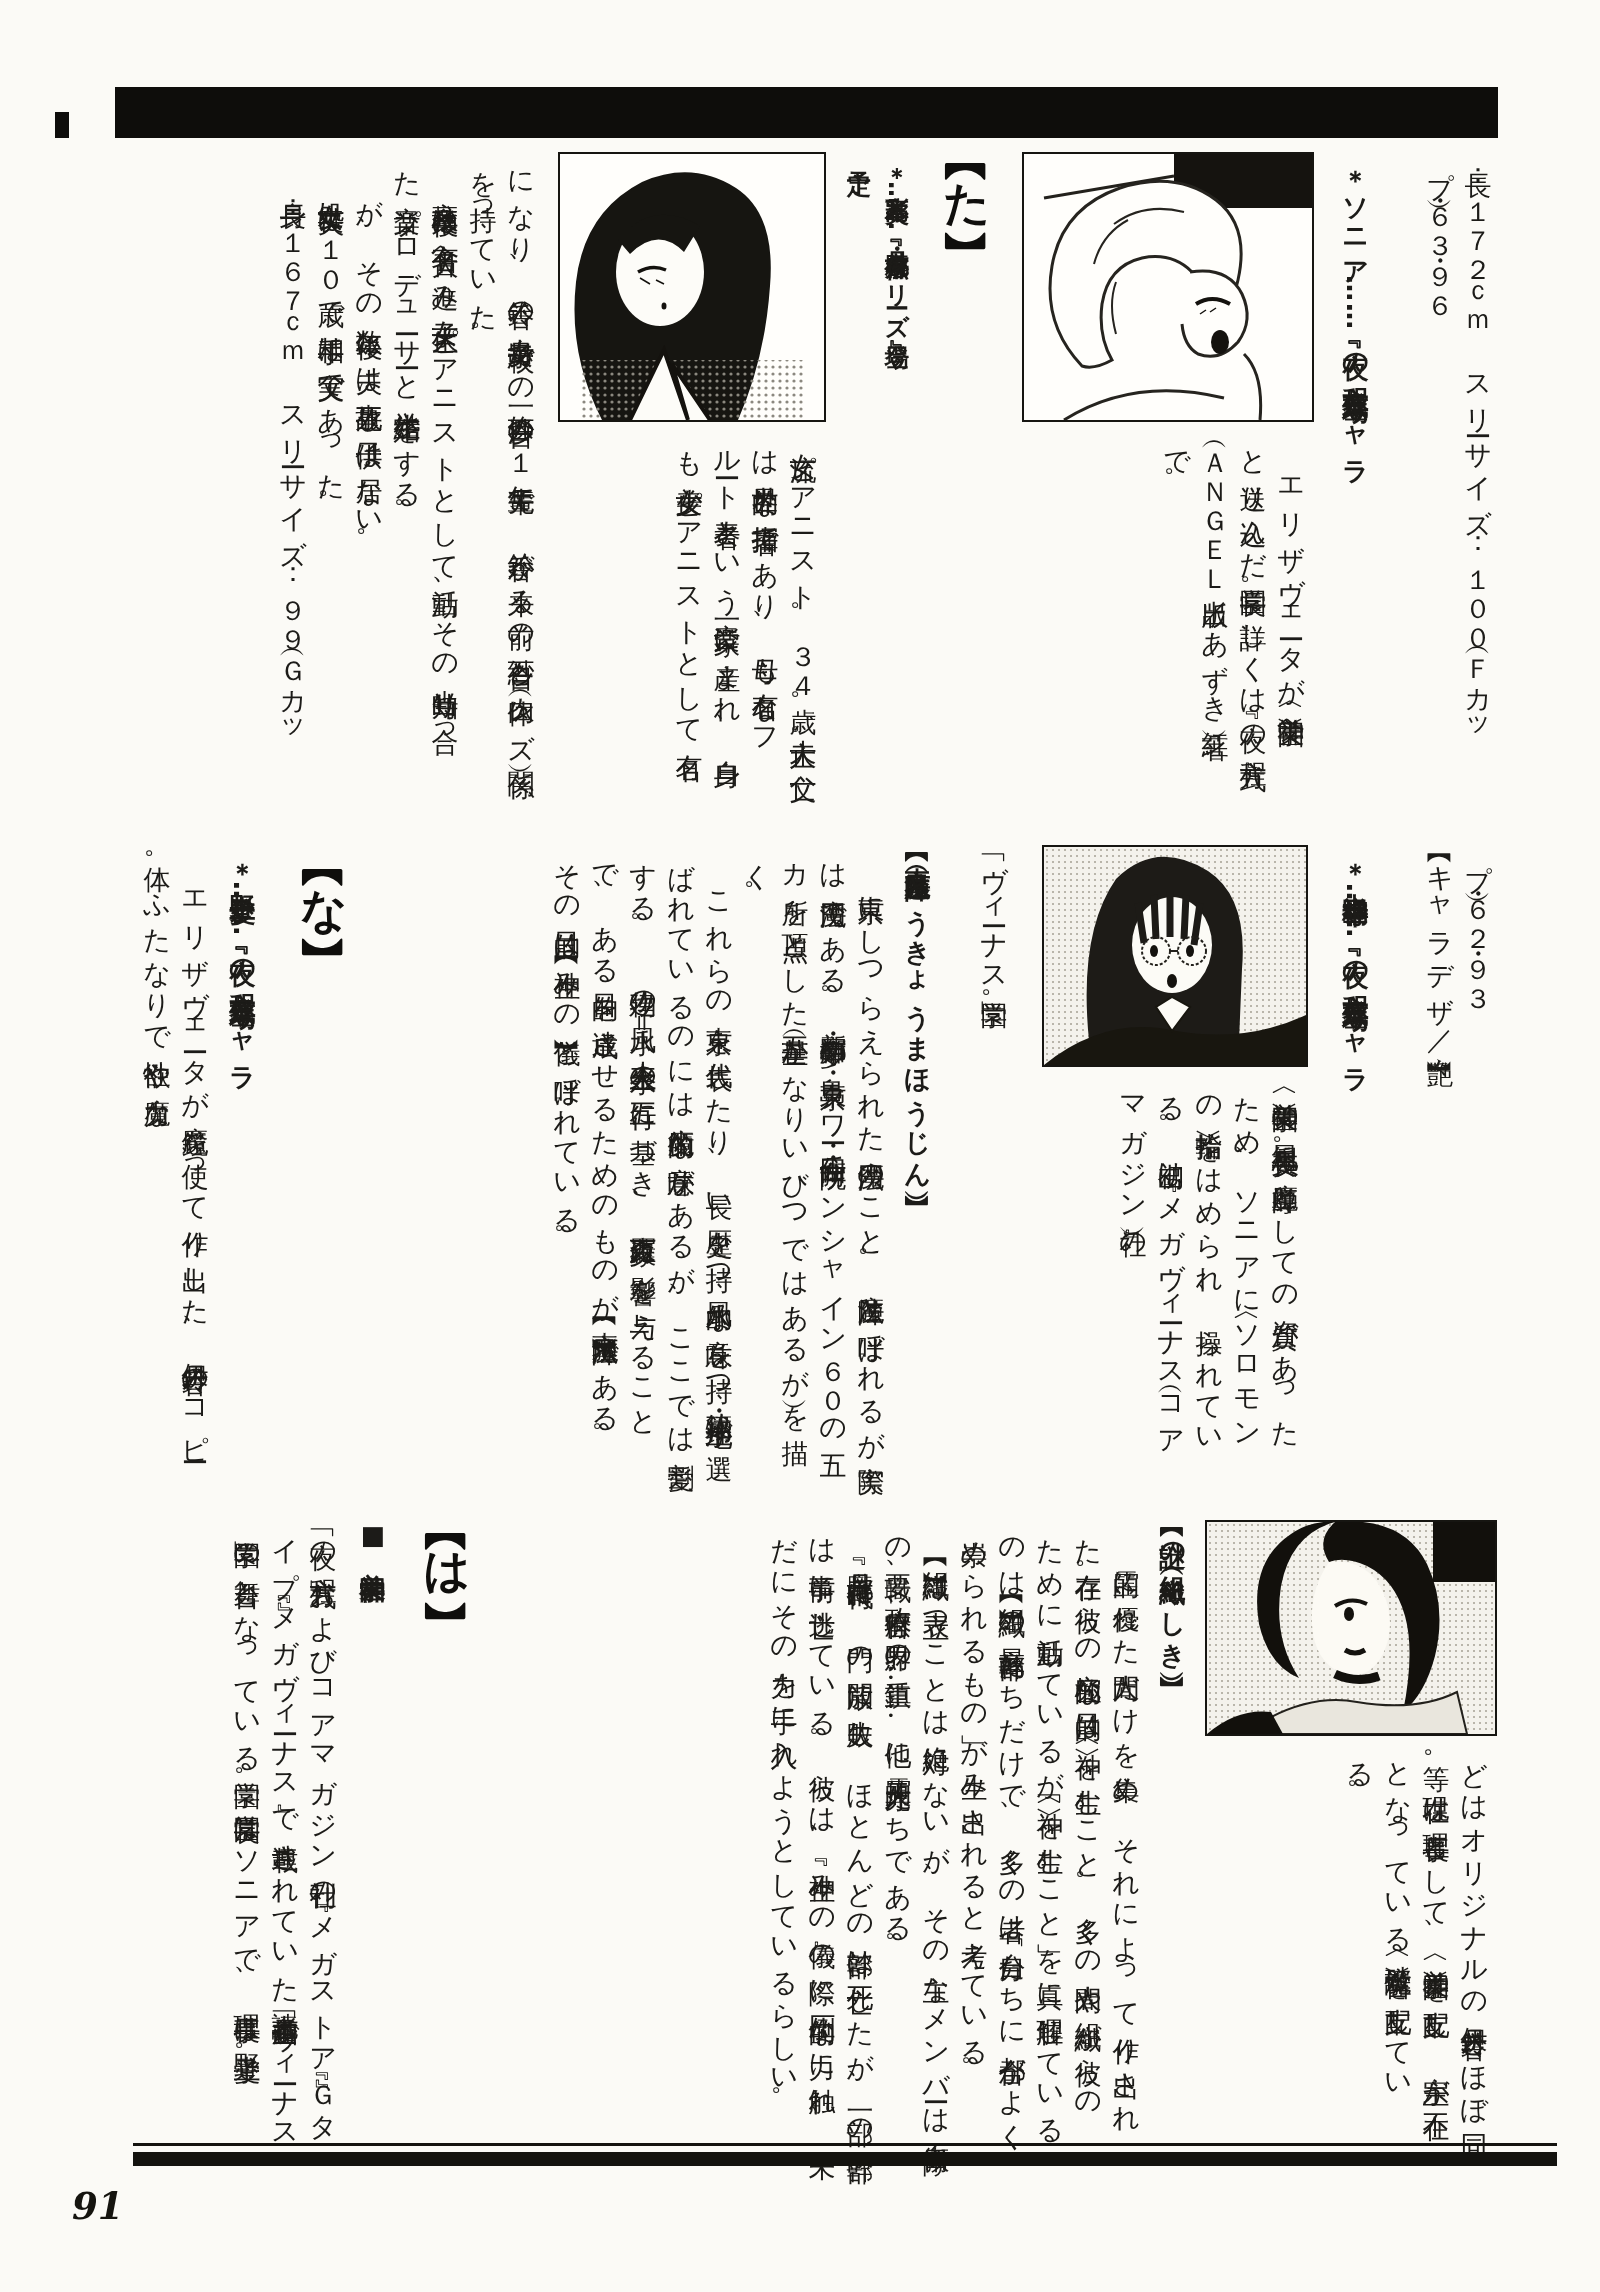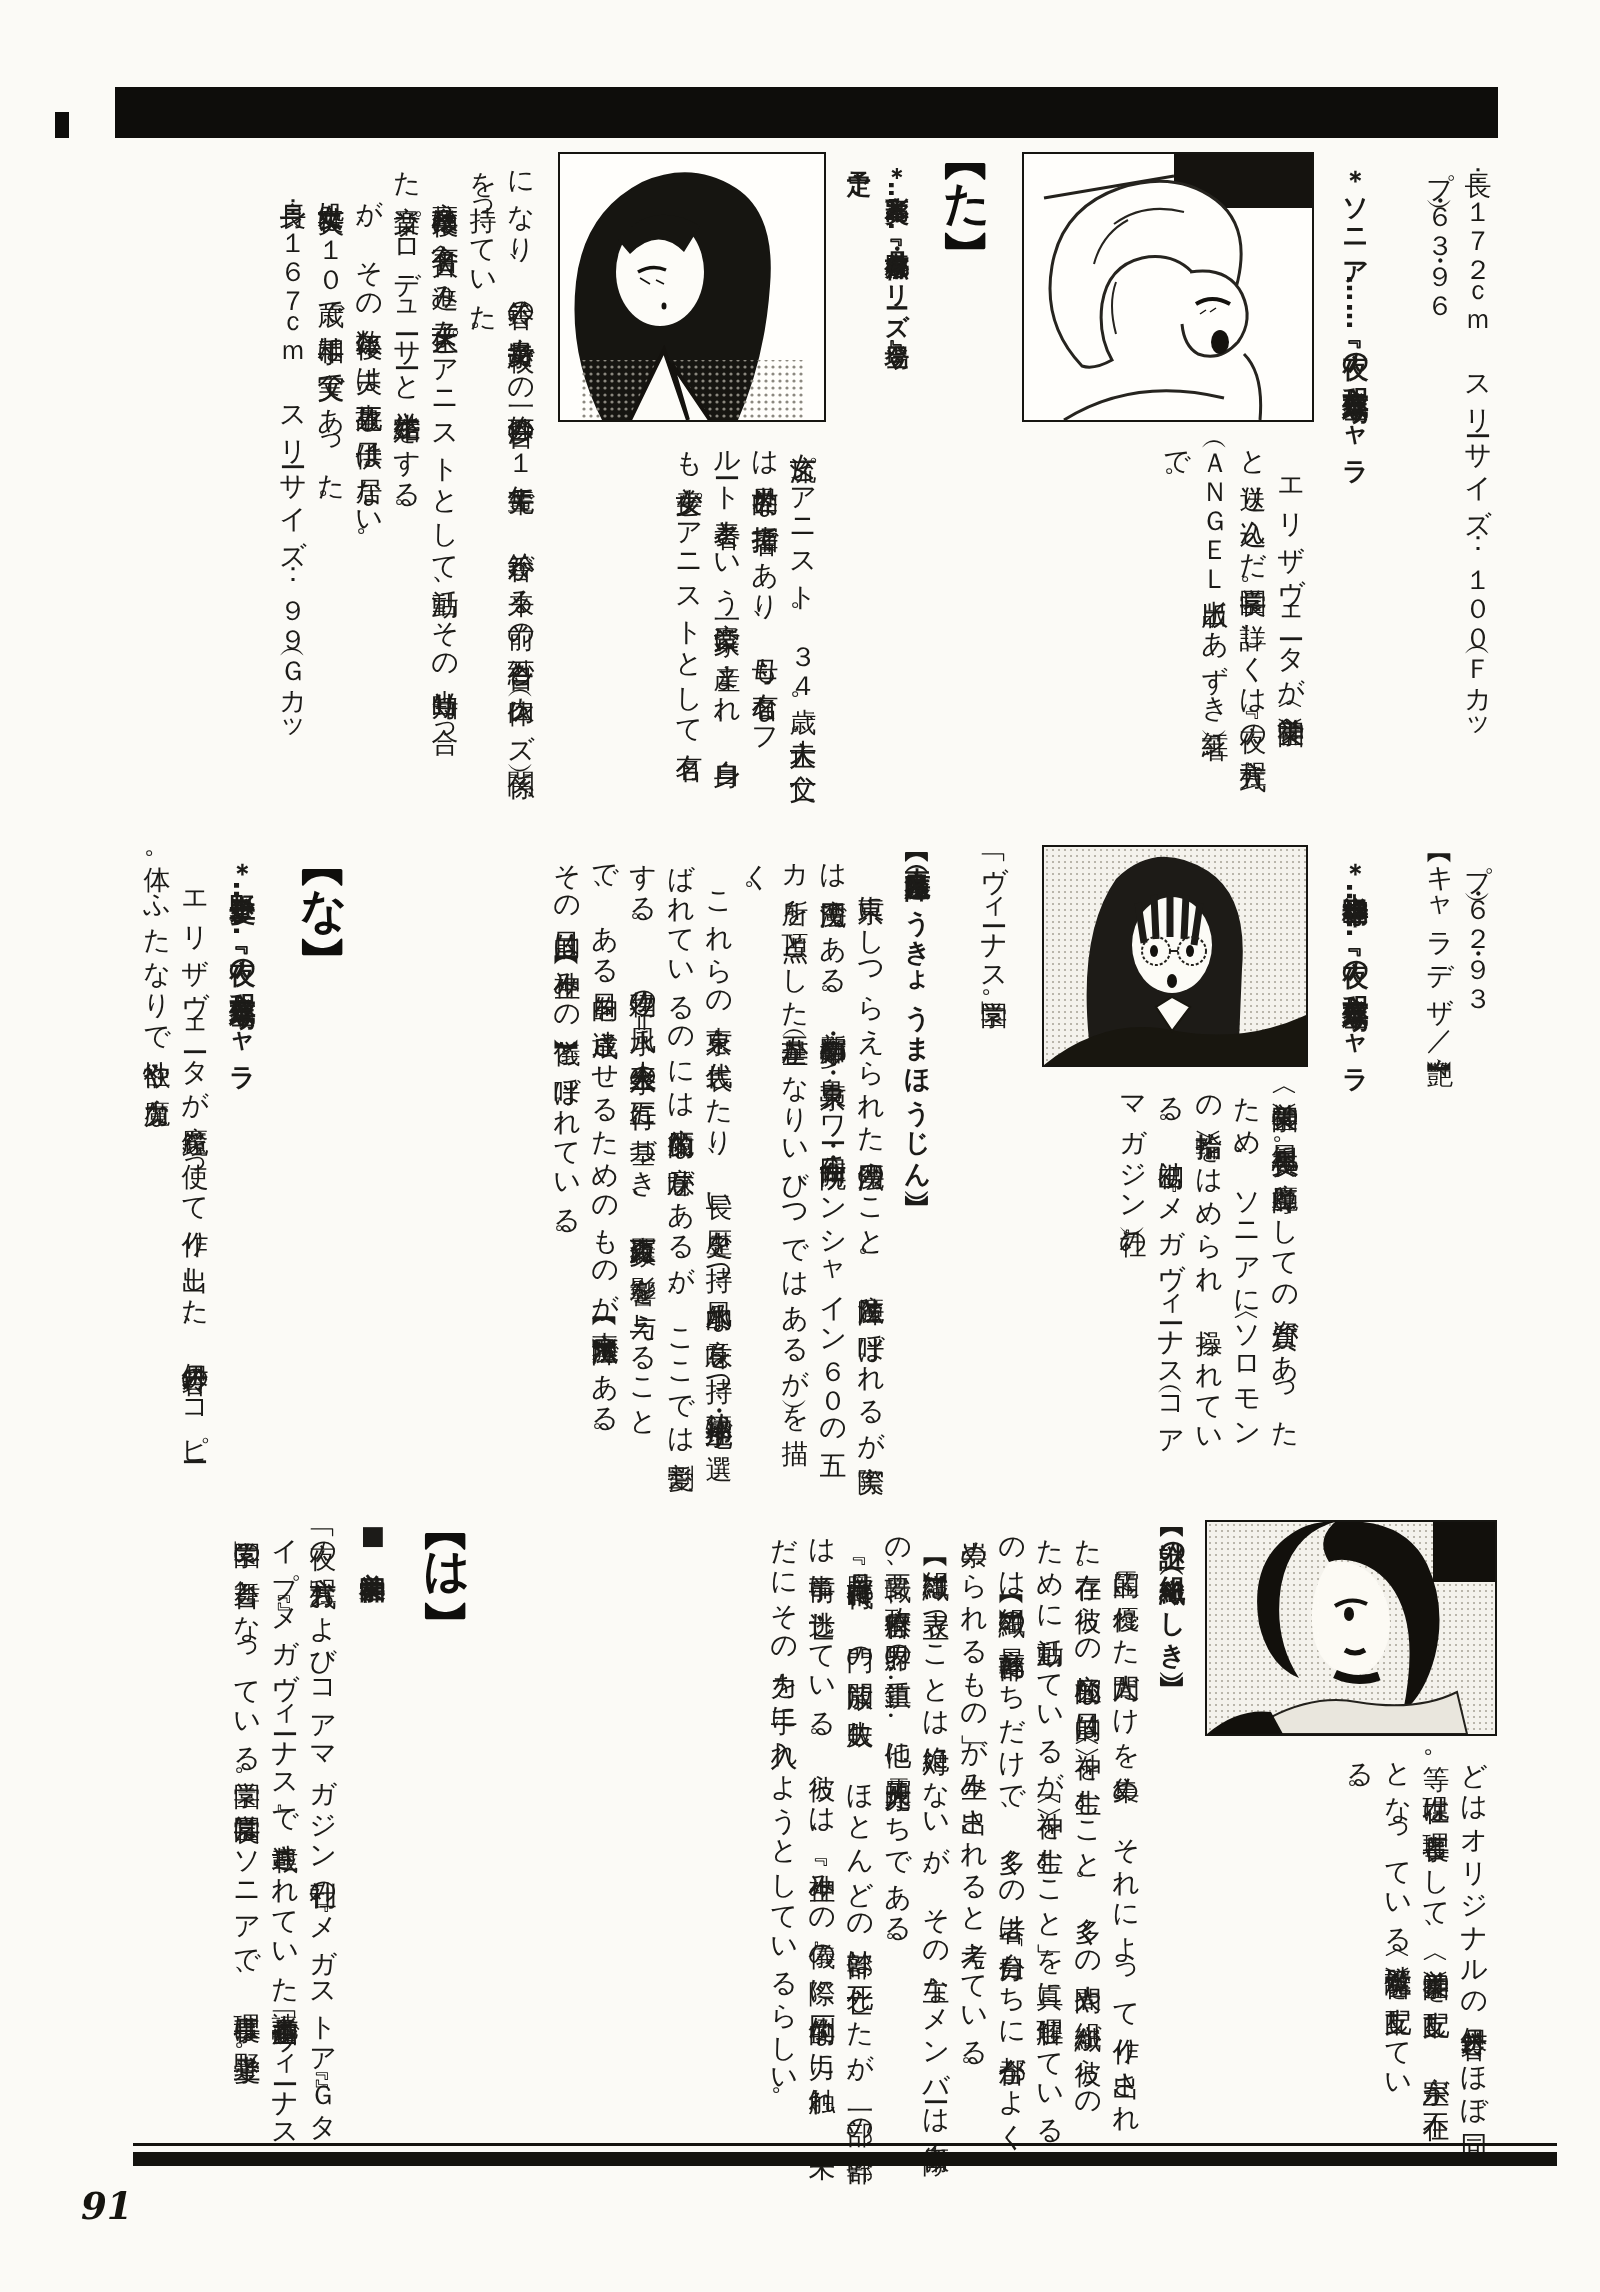--- a/index.html
+++ b/index.html
@@ -181,15 +181,15 @@
 　『朧月都市』時代に、門の開放に失敗し、ほとんどの幹部は死亡したが、一部の幹部は事前に逃亡している。彼らは、『神生みの儀』の際に圧倒的な力に触れ、未だにその力を手に入れようとしているらしい。</div>
 
   <div class="v vidx" style="left:416px;top:1520px;height:170px;width:62px;">【は】</div>
 
   <div class="v vh" style="right:1208px;top:1520px;height:618px;width:46px;">■美神学園</div>
 
   <div class="v" style="right:1258px;top:1520px;height:618px;width:202px;">「夜の方程式」およびコアマガジン社刊の『メガストア』『Ｇタイプ』『メガヴィーナス』で連載されていた読者参加企画「ヴィーナス学園」の舞台となっている学園。学園長はソニアで、理事長は野上愛子。</div>
 
   <div class="abs rule" style="left:133px;top:2143px;width:1424px;height:3px;"></div>
   <div class="abs rule" style="left:133px;top:2152px;width:1424px;height:14px;"></div>
-  <div id="pagenum" style="left:72px;top:2184px;margin-left:9px;">91</div>
+  <div id="pagenum" style="left:72px;top:2184px;">91</div>
 
 </div>
 
 </body></html>

